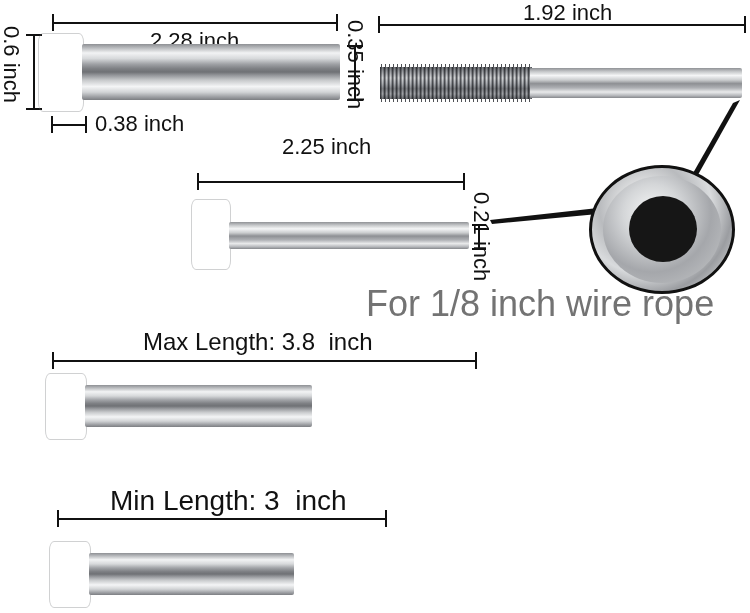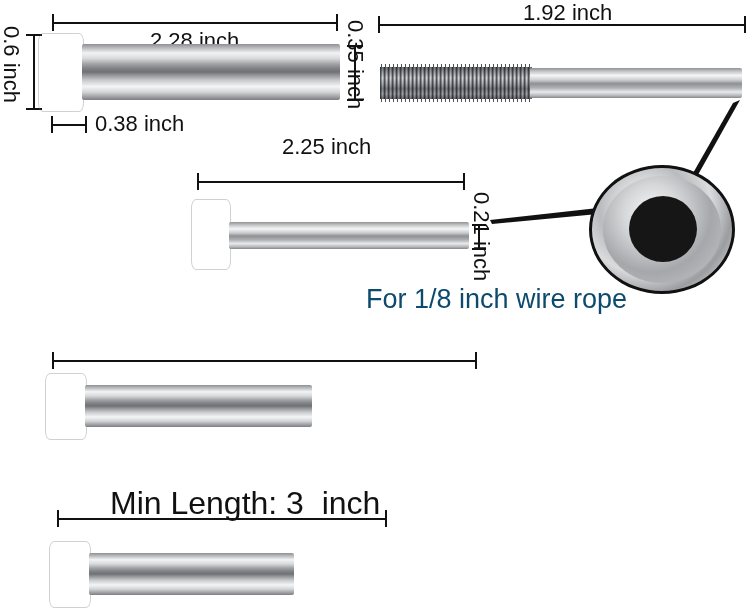--- a/index.html
+++ b/index.html
@@ -27,22 +27,22 @@
     font-family: "Liberation Sans", sans-serif;
     white-space: pre;
     line-height: 1;
   }
   .dim-text.v {
     transform-origin: 0 0;
     transform: rotate(90deg);
   }
   .red-text {
     position: absolute;
-    color: #0c4a6e;
-    font-size: 27px;
+    color: #737373;
+    font-size: 36px;
     font-family: "Liberation Sans", sans-serif;
     white-space: pre;
     line-height: 1;
   }
 
   
   .rule-h {
     position: absolute;
     height: 2px;
     background: #111111;
@@ -266,32 +266,33 @@
     <polygon points="250,5 243,8 162,150 168,151" fill="#111111"></polygon>
     <polygon points="0,125 108,113 108,119 2,129" fill="#111111"></polygon>
   </svg>
 
   <div class="ferrule-outer" style="left:589px; top:165px; width:146px; height:129px;"></div>
   <div class="ferrule-mid" style="left:603px; top:176px; width:118px; height:107px;"></div>
   <div class="ferrule-bore" style="left:629px; top:196px; width:68px; height:66px;"></div>
 
   <div class="red-text" style="left:366px; top:286px;">For 1/8 inch wire rope</div>
 
+  <div class="dim-text" style="left:143px; top:330px; font-size:24px;">Max Length: 3.8  inch</div>
   <div class="rule-h" style="left:52px; top:360px; width:425px;"></div>
   <div class="tick-v" style="left:52px; top:352px; height:17px;"></div>
   <div class="tick-v" style="left:475px; top:352px; height:17px;"></div>
 
   <div class="head" style="left:45px; top:373px; width:42px; height:67px;"></div>
   <div class="head-face" style="left:45px; top:373px; width:15px; height:67px;"></div>
 
   <div class="shaft" style="left:85px; top:385px; width:227px; height:42px;"></div>
 
   <div class="taper" style="left:309px; top:393px; width:167px; height:26px;"></div>
 
-  <div class="dim-text" style="left:110px; top:487px; font-size:32px;">Min Length: 3  inch</div>
+  <div class="dim-text" style="left:110px; top:487px; font-size:28px;">Min Length: 3  inch</div>
   <div class="rule-h" style="left:57px; top:518px; width:330px;"></div>
   <div class="tick-v" style="left:57px; top:510px; height:17px;"></div>
   <div class="tick-v" style="left:385px; top:510px; height:17px;"></div>
 
   <div class="head" style="left:49px; top:541px; width:42px; height:67px;"></div>
   <div class="head-face" style="left:49px; top:541px; width:15px; height:67px;"></div>
 
   <div class="shaft" style="left:89px; top:553px; width:205px; height:42px;"></div>
 
   <div class="taper" style="left:291px; top:561px; width:96px; height:26px;"></div>

